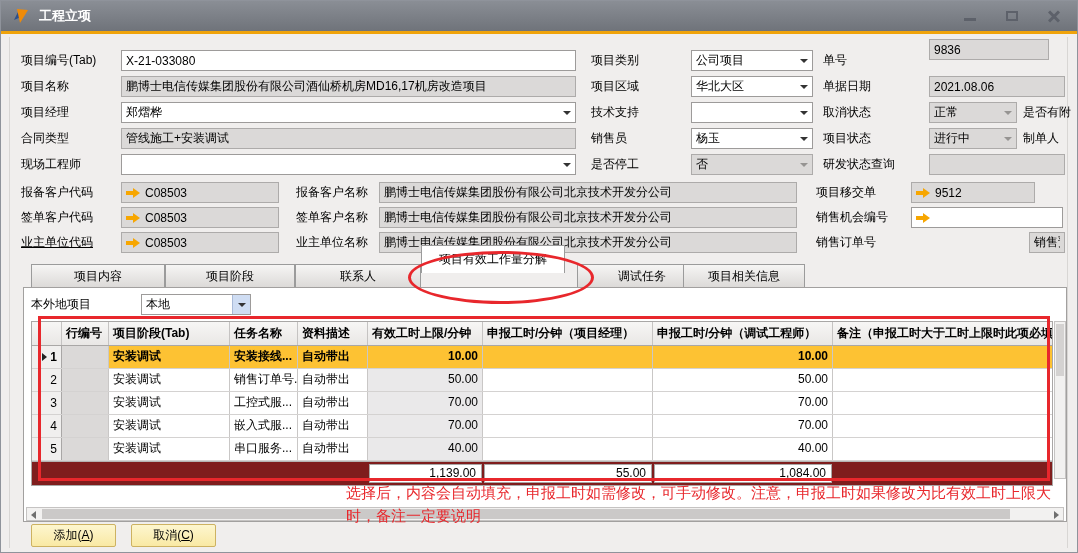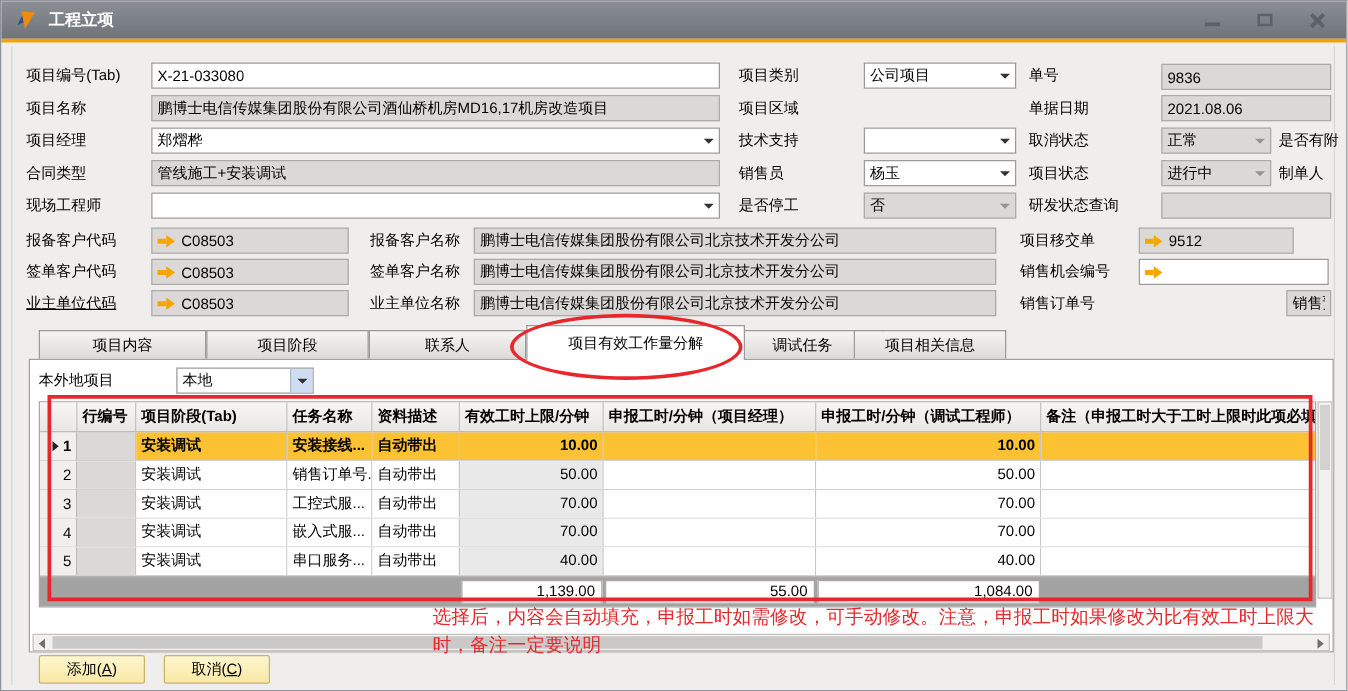--- a/index.html
+++ b/index.html
@@ -50,21 +50,21 @@
   .drow .c { border-right:1px solid #c9c7c6; padding:0 4px; line-height:21px; white-space:nowrap; overflow:hidden; background:#fff; }
   .drow .c:last-child { border-right:none; }
   .drow .ind { background:#f0efee; border-right:1px solid #a9a7a6; display:flex; align-items:center; justify-content:flex-end; gap:3px; padding-right:4px; }
   .drow .rno { background:#dbd9d8; }
   .drow .limit { background:#eae9ea; }
   .num { text-align:right; }
   .tri { width:0; height:0; border-top:4px solid transparent; border-bottom:4px solid transparent; border-left:5px solid #222; }
   .sel { font-weight:bold; }
   .sel .c { background:#fdc233; }
   .sel .c.rno { background:#dbd9d8; }
-  .gfoot { height:23px; background:#a3a3a3; border-top:1px solid #b5b3b2; align-items:center; }
+  .gfoot { height:23px; background:#7f1d1d; border-top:1px solid #b5b3b2; align-items:center; }
   .gfoot .fc { height:100%; display:flex; align-items:center; }
   .tot { box-sizing:border-box; width:100%; height:19px; margin:0 1px; background:#fff; border:1px solid #a9a7a6; font-size:12px; line-height:17px; text-align:right; padding-right:5px; }
 
   
   .vsb { position:absolute; left:1053px; top:320px; width:12px; height:158px; background:#f2f1f0; border:1px solid #c5c3c2; box-sizing:border-box; }
   .vsb .thumb { position:absolute; left:1px; right:1px; top:2px; height:52px; background:#d4d2d1; }
   .hsb { position:absolute; left:25px; top:506px; width:1038px; height:14px; background:#f2f1f0; border:1px solid #c5c3c2; box-sizing:border-box; }
   .hsb .thumb { position:absolute; left:15px; top:1px; bottom:1px; width:968px; background:#cbc9c8; }
   .arr { position:absolute; top:3px; width:0; height:0; border-top:4px solid transparent; border-bottom:4px solid transparent; }
   .arr.l { left:4px; border-right:5px solid #6f6f6f; }
@@ -140,20 +140,26 @@
 
   <span class="lbl" style="left:590px;top:46px">项目类别</span>
   <div class="fld combo" style="left:690px;top:49px;width:122px">
       <span class="ftx">公司项目</span>
       <span class="dd">
         <i></i>
       </span>
     </div>
 
   <span class="lbl" style="left:590px;top:72px">项目区域</span>
+  <div class="fld combo" style="left:690px;top:75px;width:122px">
+      <span class="ftx">华北大区</span>
+      <span class="dd">
+        <i></i>
+      </span>
+    </div>
 
   <span class="lbl" style="left:590px;top:98px">技术支持</span>
   <div class="fld combo" style="left:690px;top:101px;width:122px">
       <span class="ftx"></span>
       <span class="dd">
         <i></i>
       </span>
     </div>
 
   <span class="lbl" style="left:590px;top:124px">销售员</span>
@@ -166,21 +172,21 @@
 
   <span class="lbl" style="left:590px;top:150px">是否停工</span>
   <div class="fld combo ro dis" style="left:690px;top:153px;width:122px">
       <span class="ftx">否</span>
       <span class="dd">
         <i></i>
       </span>
     </div>
 
   <span class="lbl" style="left:822px;top:46px">单号</span>
-  <div class="fld ro" style="left:928px;top:50px;width:136px">
+  <div class="fld ro" style="left:928px;top:38px;width:120px">
       <span class="ftx">9836</span>
     </div>
 
   <span class="lbl" style="left:822px;top:72px">单据日期</span>
   <div class="fld ro" style="left:928px;top:75px;width:136px">
       <span class="ftx">2021.08.06</span>
     </div>
 
   <span class="lbl" style="left:822px;top:98px">取消状态</span>
   <div class="fld combo ro dis" style="left:928px;top:101px;width:88px">
@@ -245,21 +251,21 @@
       <span class="ftx">鹏博士电信传媒集团股份有限公司北京技术开发分公司</span>
     </div>
   <span class="lbl" style="left:815px;top:228px">销售订单号</span>
   <div class="fld ro" style="left:1028px;top:231px;width:36px">
       <span class="ftx">销售预</span>
     </div>
 
   <div class="tab" style="left:30px;top:263px;width:134px;height:23px;line-height:22px"><span>项目内容</span></div>
   <div class="tab" style="left:164px;top:263px;width:130px;height:23px;line-height:22px"><span>项目阶段</span></div>
   <div class="tab" style="left:294px;top:263px;width:126px;height:23px;line-height:22px"><span>联系人</span></div>
-  <div class="tab active" style="left:420px;top:259px;width:175px;height:28px;line-height:27px"><span>项目有效工作量分解</span></div>
+  <div class="tab active" style="left:420px;top:244px;width:144px;height:28px;line-height:27px"><span>项目有效工作量分解</span></div>
   <div class="tab" style="left:576px;top:263px;width:130px;height:23px;line-height:22px"><span>调试任务</span></div>
   <div class="tab" style="left:682px;top:263px;width:122px;height:23px;line-height:22px"><span>项目相关信息</span></div>
 
   <div class="panel"></div>
 
   <span class="lbl" style="left:30px;top:291px;line-height:24px">本外地项目</span>
   <div class="fld combo" style="left:140px;top:293px;width:110px">
       <span class="ftx">本地</span>
       <span class="dd blue">
         <i></i>

